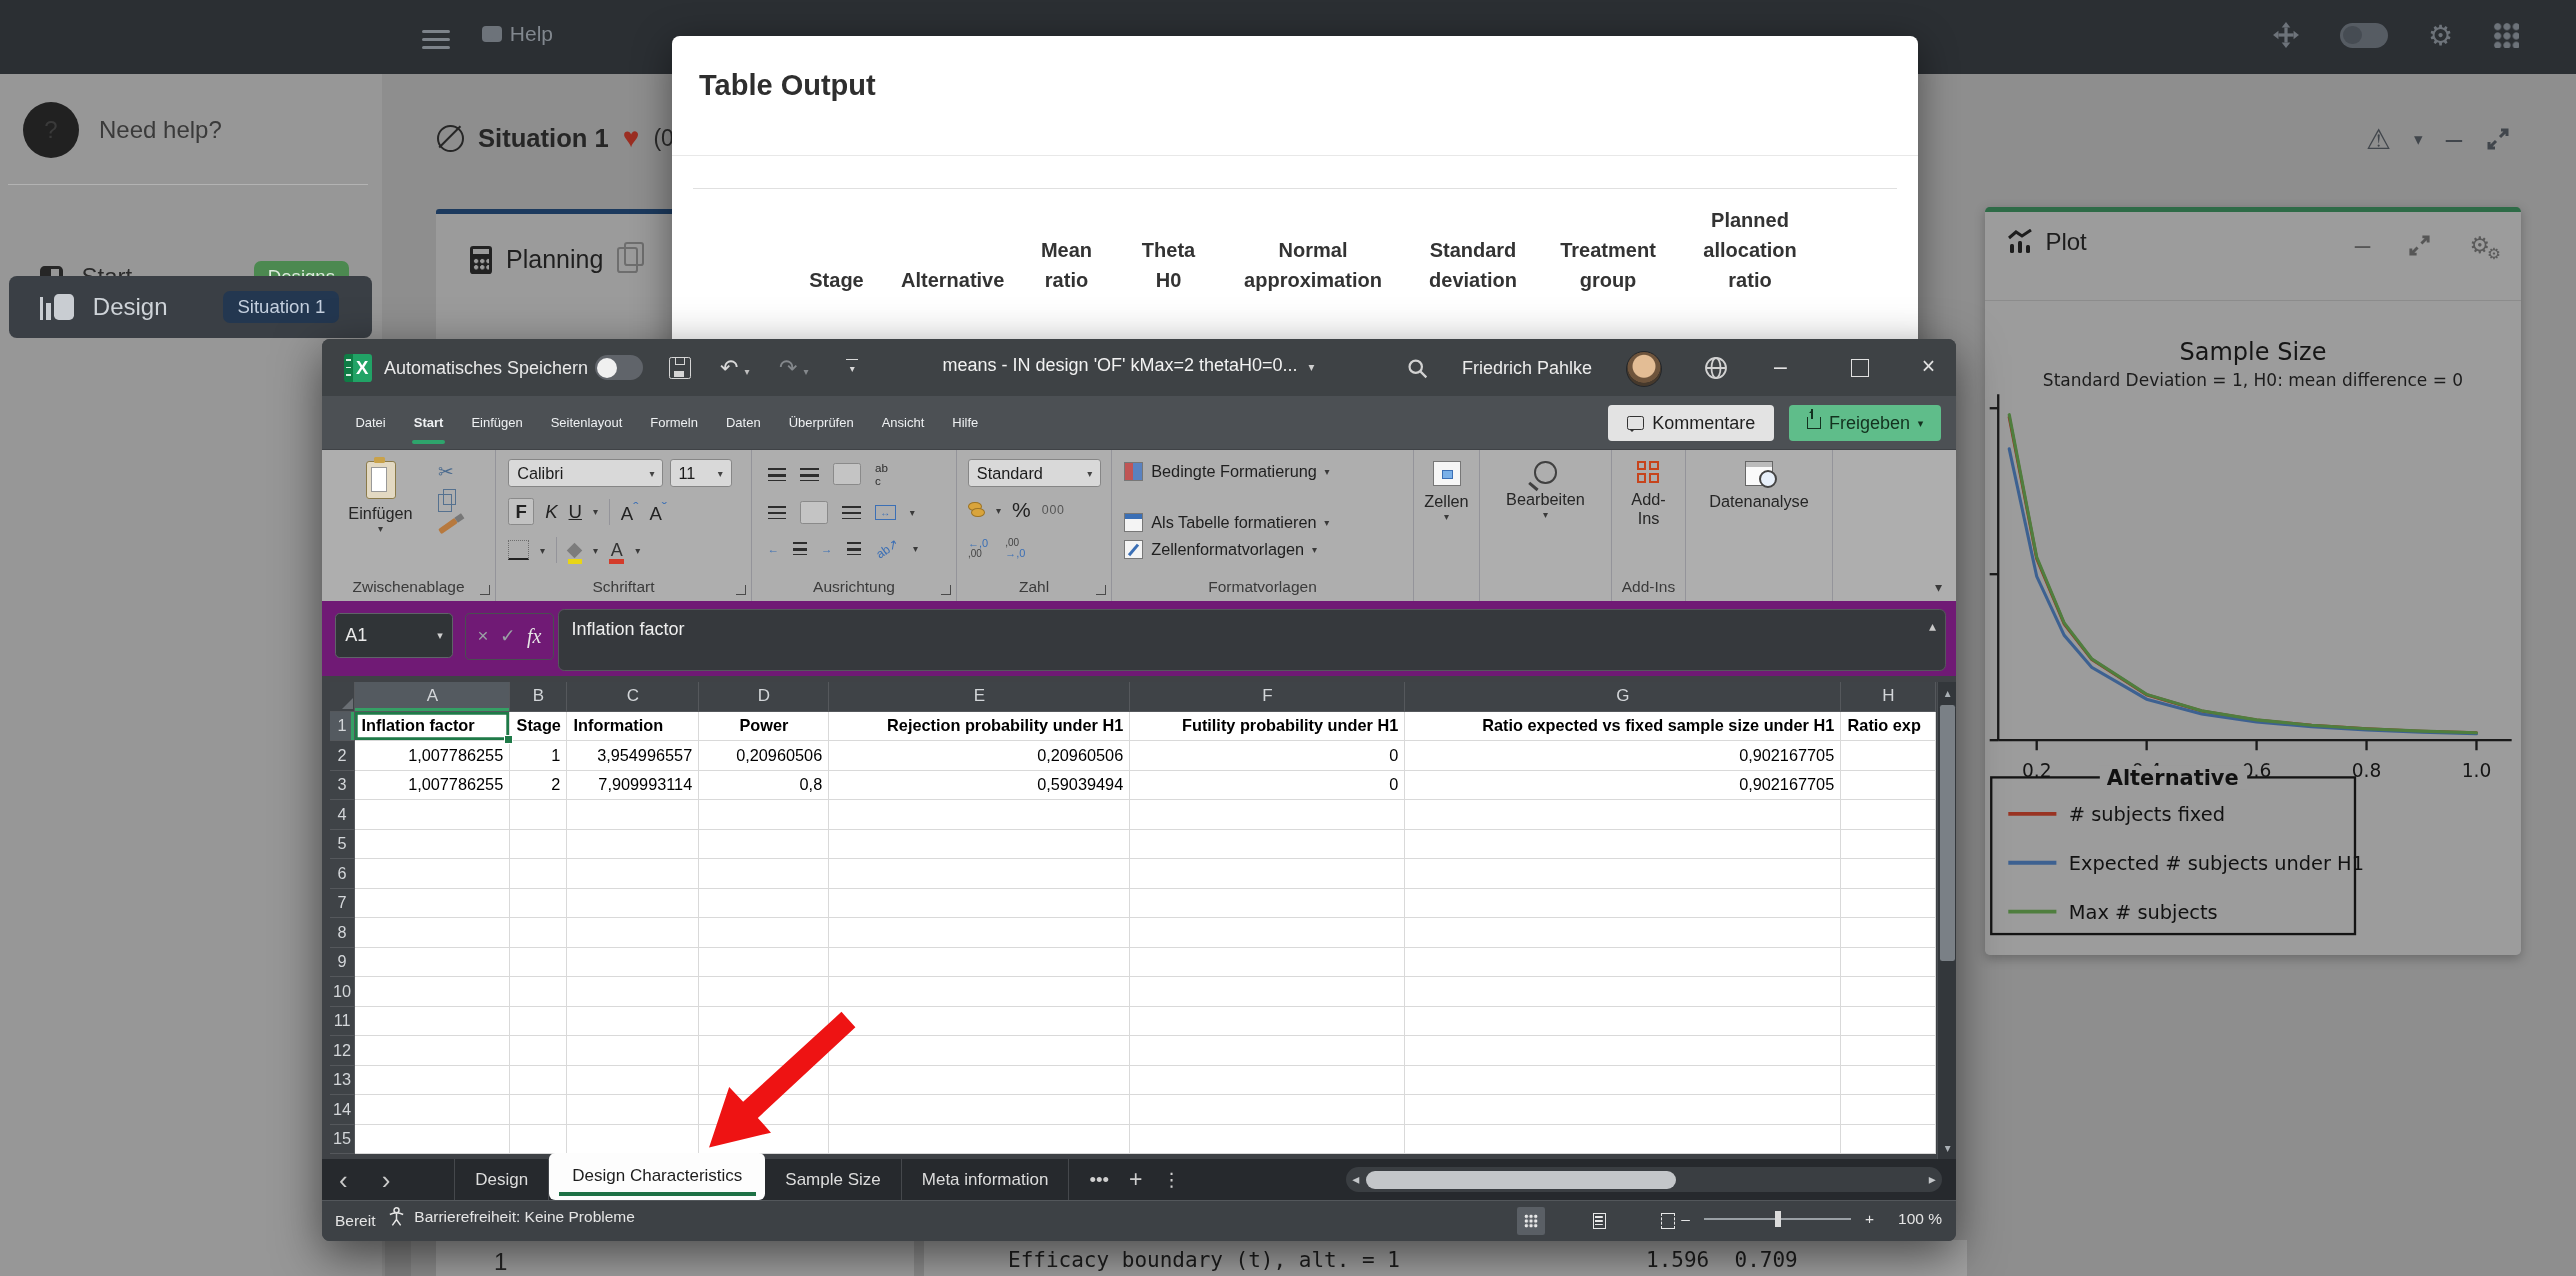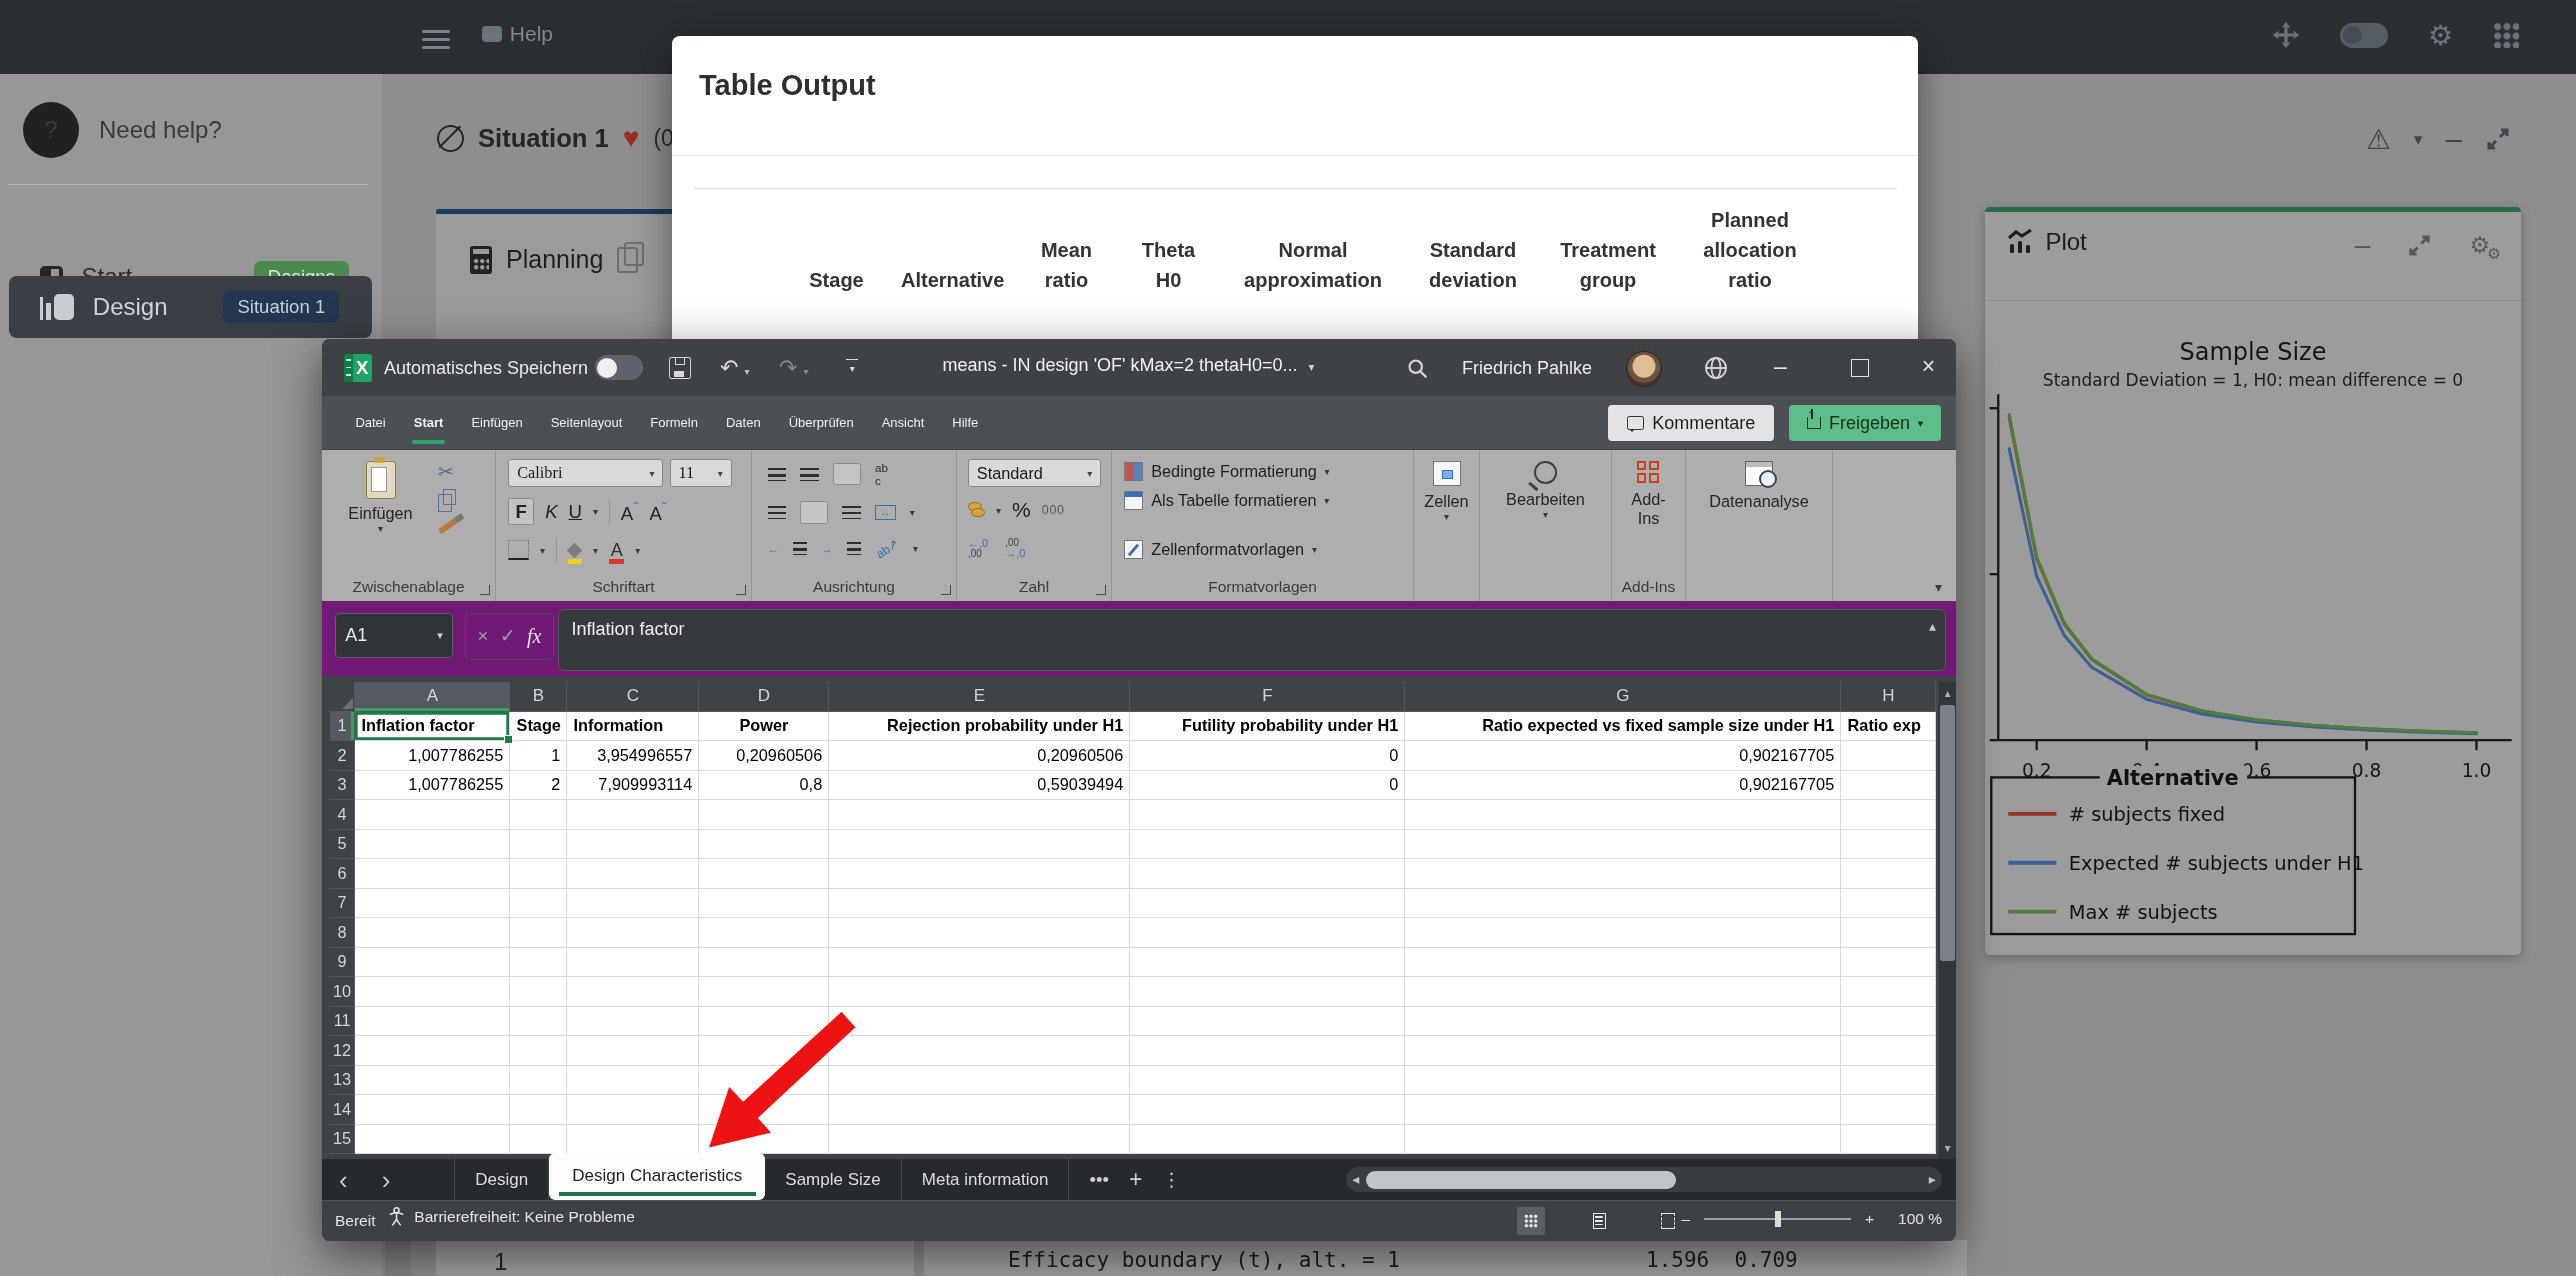--- a/index.html
+++ b/index.html
@@ -481,21 +481,21 @@
         <div class="mini-col">
           <span class="scis">✂</span>
           <span class="copy2"></span>
           <span class="brush"></span>
         </div>
         <div class="glabel">Zwischenablage</div>
         <span class="lnch"></span>
       </div>
 
       <div class="rgroup" style="width:256px;">
-        <div class="frow" style="left:12.4px;top:9.3px;gap:6.2px;font-family:Liberation Serif, serif;">
+        <div class="frow" style="left:12.4px;top:9.3px;gap:6.2px;">
           <div class="rsel" style="width:155px;">
             <span>Calibri</span>
               <span class="chev">▾</span>
           </div>
           <div class="rsel" style="width:62px;">
             <span>11</span>
               <span class="chev">▾</span>
           </div>
         </div>
         <div class="frow" style="left:12.4px;top:48px;">
@@ -572,21 +572,21 @@
         <div class="glabel">Zahl</div>
         <span class="lnch"></span>
       </div>
 
       <div class="rgroup" style="width:302px;">
         <div class="stylerow" style="top:12.4px;">
           <span class="cf-ico"></span>
           <span>Bedingte Formatierung</span>
             <span class="chevd">▾</span>
         </div>
-        <div class="stylerow" style="top:41px;">
+        <div class="stylerow" style="top:63px;">
           <span class="ft-ico"></span>
           <span>Als Tabelle formatieren</span>
             <span class="chevd">▾</span>
         </div>
         <div class="stylerow" style="top:90px;">
           <span class="cs-ico"></span>
           <span>Zellenformatvorlagen</span>
             <span class="chevd">▾</span>
         </div>
         <div class="glabel">Formatvorlagen</div>

